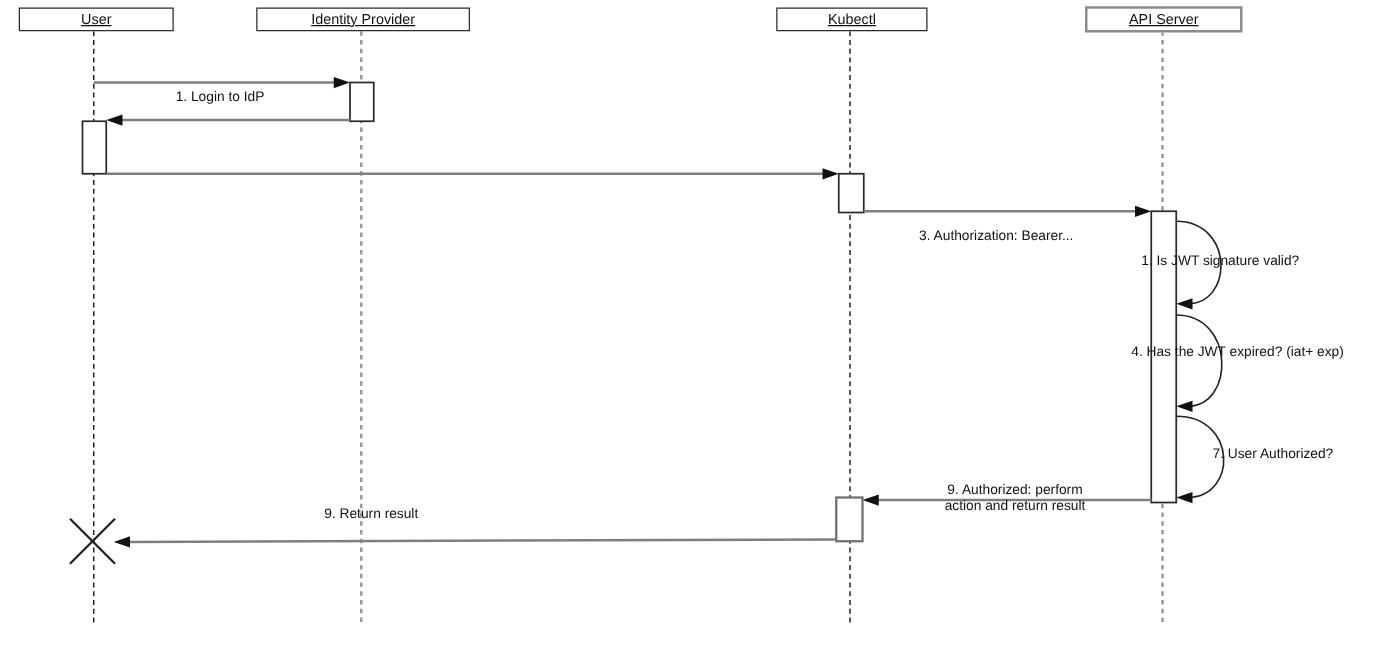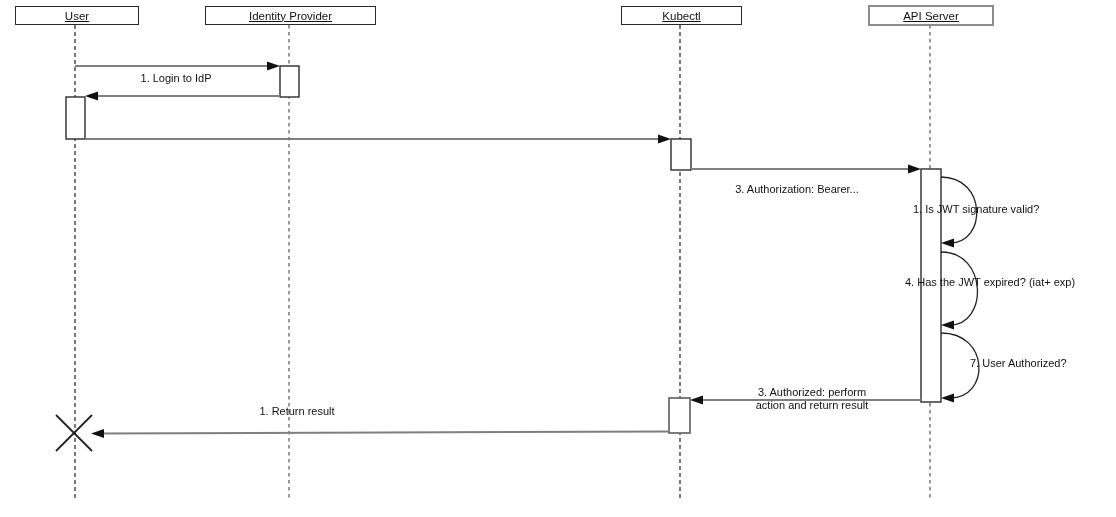--- a/index.html
+++ b/index.html
@@ -97,17 +97,17 @@
   </div>
   <div class="head-box api" style="left:868px;top:5px;width:122px;">
     <span>API Server</span>
   </div>
 
   <div class="msg centered" style="left:176px;top:38px;margin-top:34px;">1.  Login to IdP</div>
   <div class="msg centered" style="left:797px;top:183px;">3.  Authorization: Bearer...</div>
   <div class="msg" style="left:913px;top:203px;">1. Is JWT signature valid?</div>
   <div class="msg" style="left:905px;top:276px;">4. Has the JWT expired? (iat+  exp)</div>
   <div class="msg" style="left:928px;top:357px;margin-left:42px;">7. User Authorized?</div>
-  <div class="msg centered" style="left:812px;top:386px;">3.  Authorized:  perform
+  <div class="msg centered" style="left:812px;top:386px;">9.  Authorized:  perform
 action and return result</div>
-  <div class="msg centered" style="left:297px;top:405px;">1. Return result</div>
+  <div class="msg centered" style="left:297px;top:405px;">9. Return result</div>
 
 </div>
 
 </body></html>

